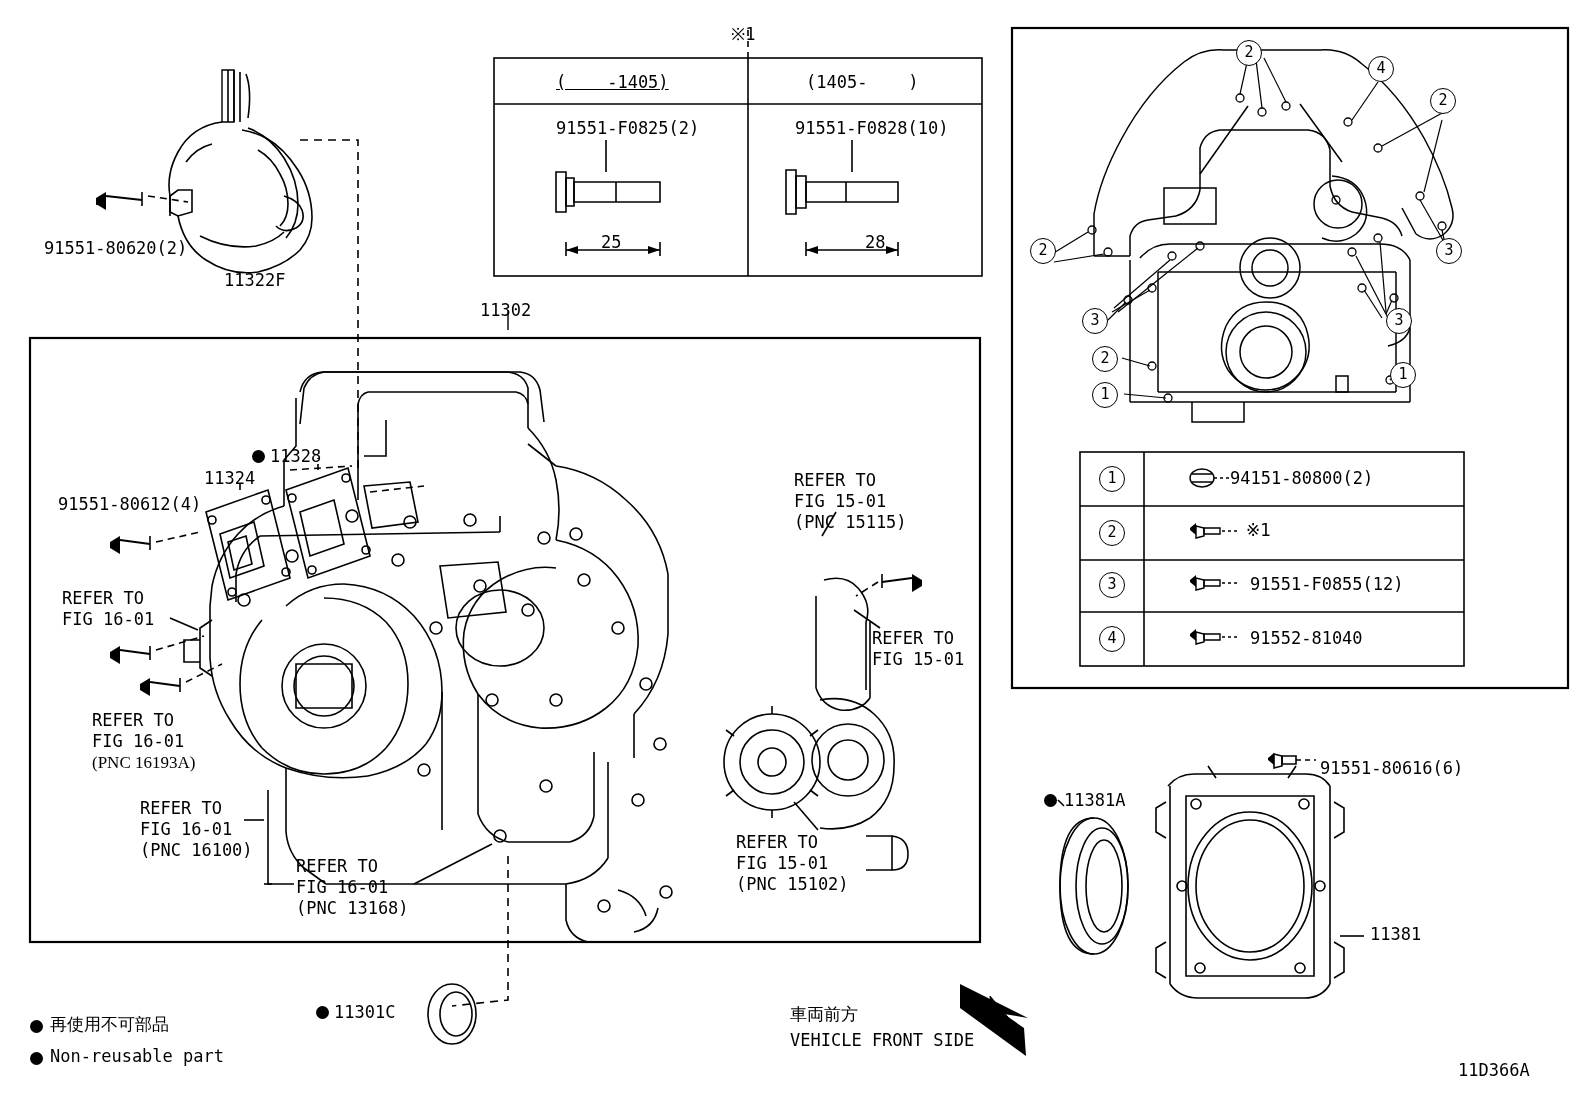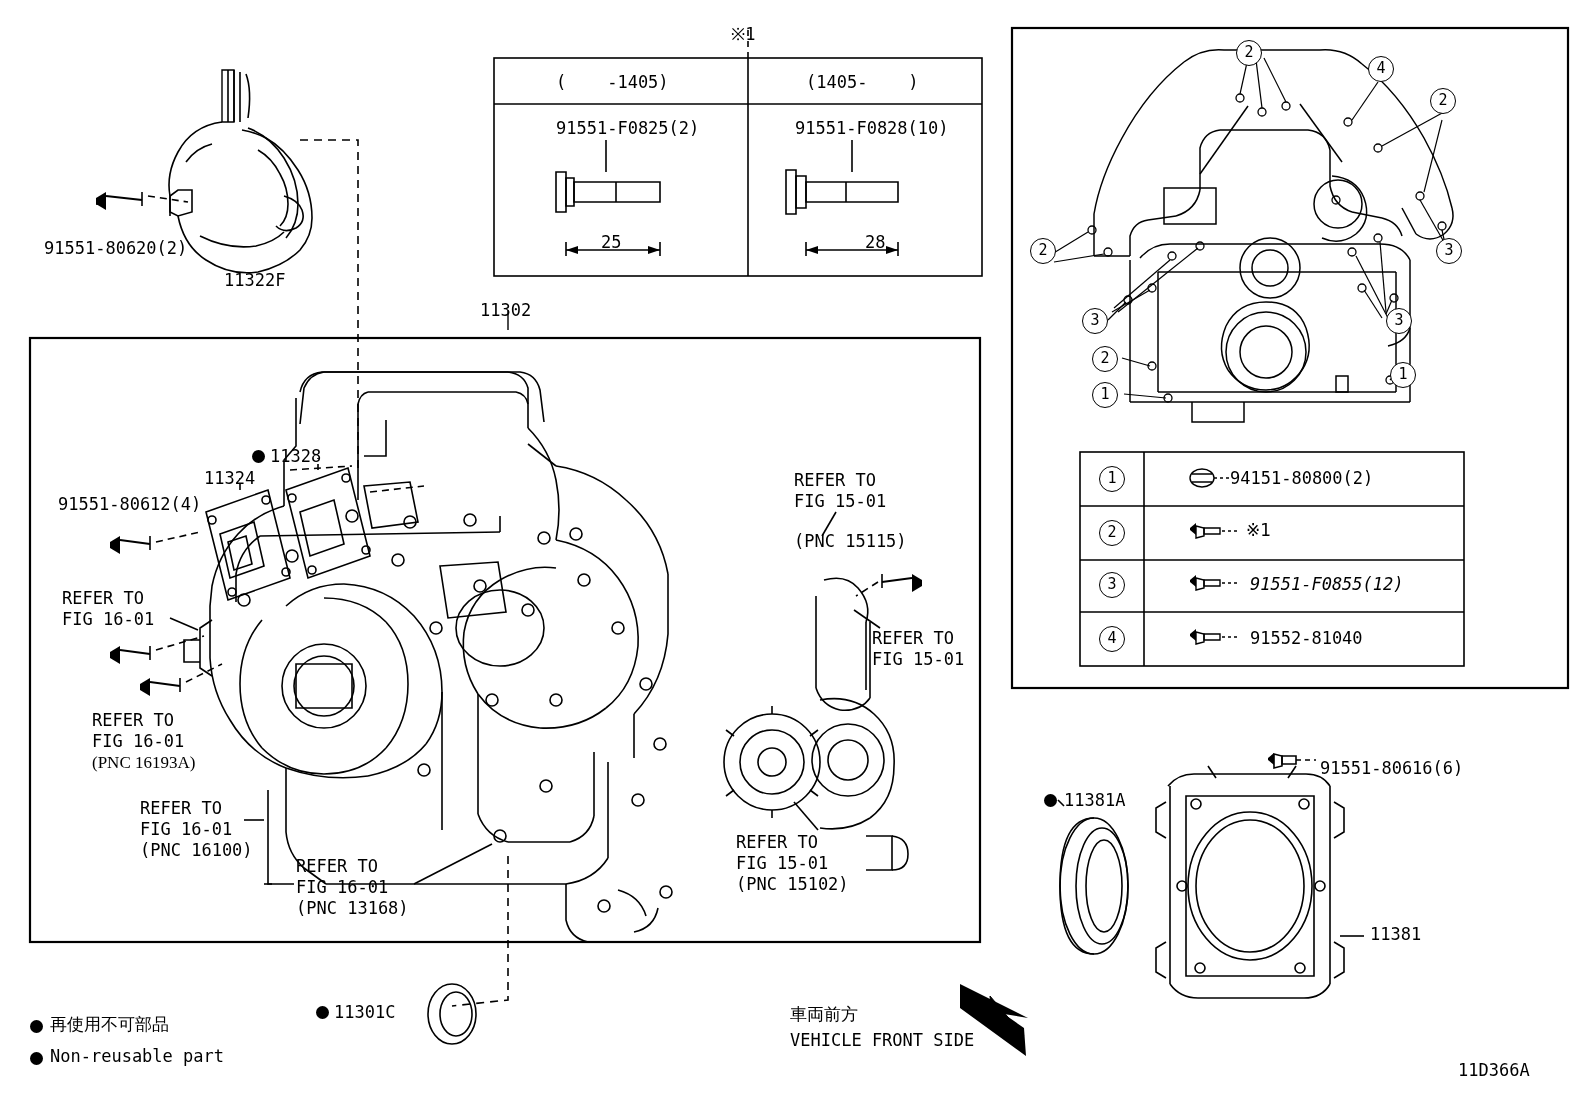--- a/index.html
+++ b/index.html
@@ -429,21 +429,21 @@
 
       <path d="M966 1010 l48 34 l-10 -24 l20 16 l-34 -40 l2 24 z" fill="#000" stroke="#000" stroke-width="1"></path>
       <path d="M966 1008 L1028 1056" stroke-width="0"></path>
       <g fill="#000" stroke="none">
         <path d="M960 1008 l66 48 l-2 -28 l-20 -14 l24 4 l-68 -34 z"></path>
       </g>
     </g>
   </svg>
 
   <div class="lbl" style="left:731px; top:24px;">※1</div>
-  <div class="lbl" style="left:556px; top:72px;">(    -1405)</div>
+  <div class="lbl" style="left:556px; top:72px;text-decoration:underline;">(    -1405)</div>
   <div class="lbl" style="left:806px; top:72px;">(1405-    )</div>
   <div class="lbl" style="left:556px; top:118px;">91551-F0825(2)</div>
   <div class="lbl" style="left:795px; top:118px;">91551-F0828(10)</div>
   <div class="lbl" style="left:601px; top:232px;">25</div>
   <div class="lbl" style="left:841px; top:232px;margin-left:24px;">28</div>
 
   <div class="lbl" style="left:44px; top:238px;">91551-80620(2)</div>
   <div class="lbl" style="left:224px; top:270px;">11322F</div>
 
   <div class="lbl" style="left:480px; top:300px;">11302</div>
@@ -463,21 +463,21 @@
   <div class="lbl" style="left:140px; top:798px;">REFER TO</div>
   <div class="lbl" style="left:140px; top:819px;">FIG 16-01</div>
   <div class="lbl" style="left:140px; top:840px;">(PNC 16100)</div>
 
   <div class="lbl" style="left:296px; top:856px;">REFER TO</div>
   <div class="lbl" style="left:296px; top:877px;">FIG 16-01</div>
   <div class="lbl" style="left:296px; top:898px;">(PNC 13168)</div>
 
   <div class="lbl" style="left:794px; top:470px;">REFER TO</div>
   <div class="lbl" style="left:794px; top:491px;">FIG 15-01</div>
-  <div class="lbl" style="left:794px; top:512px;margin-top:19px;">(PNC 15115)</div>
+  <div class="lbl" style="left:794px; top:512px;">(PNC 15115)</div>
 
   <div class="lbl" style="left:872px; top:628px;">REFER TO</div>
   <div class="lbl" style="left:872px; top:649px;">FIG 15-01</div>
 
   <div class="lbl" style="left:736px; top:832px;">REFER TO</div>
   <div class="lbl" style="left:736px; top:853px;">FIG 15-01</div>
   <div class="lbl" style="left:736px; top:874px;">(PNC 15102)</div>
 
   <div class="bullet" style="left:316px; top:1006px;"></div>
   <div class="lbl" style="left:334px; top:1002px;">11301C</div>
@@ -503,21 +503,21 @@
   <div class="circnum" style="left:1092px; top:382px;">1</div>
   <div class="circnum" style="left:1390px; top:362px;">1</div>
 
   <div class="circnum" style="left:1099px; top:466px;">1</div>
   <div class="lbl" style="left:1230px; top:468px;">94151-80800(2)</div>
 
   <div class="circnum" style="left:1099px; top:520px;">2</div>
   <div class="lbl jp" style="left:1246px; top:520px;">※1</div>
 
   <div class="circnum" style="left:1099px; top:572px;">3</div>
-  <div class="lbl" style="left:1250px; top:574px;font-style:italic;">91551-F0855(12)</div>
+  <div class="lbl" style="left:1250px; top:574px;">91551-F0855(12)</div>
 
   <div class="circnum" style="left:1099px; top:626px;">4</div>
   <div class="lbl" style="left:1250px; top:628px;">91552-81040</div>
 
   <div class="lbl" style="left:1320px; top:758px;">91551-80616(6)</div>
   <div class="bullet" style="left:1044px; top:794px;"></div>
   <div class="lbl" style="left:1064px; top:790px;">11381A</div>
   <div class="lbl" style="left:1370px; top:924px;">11381</div>
 
 </div>

